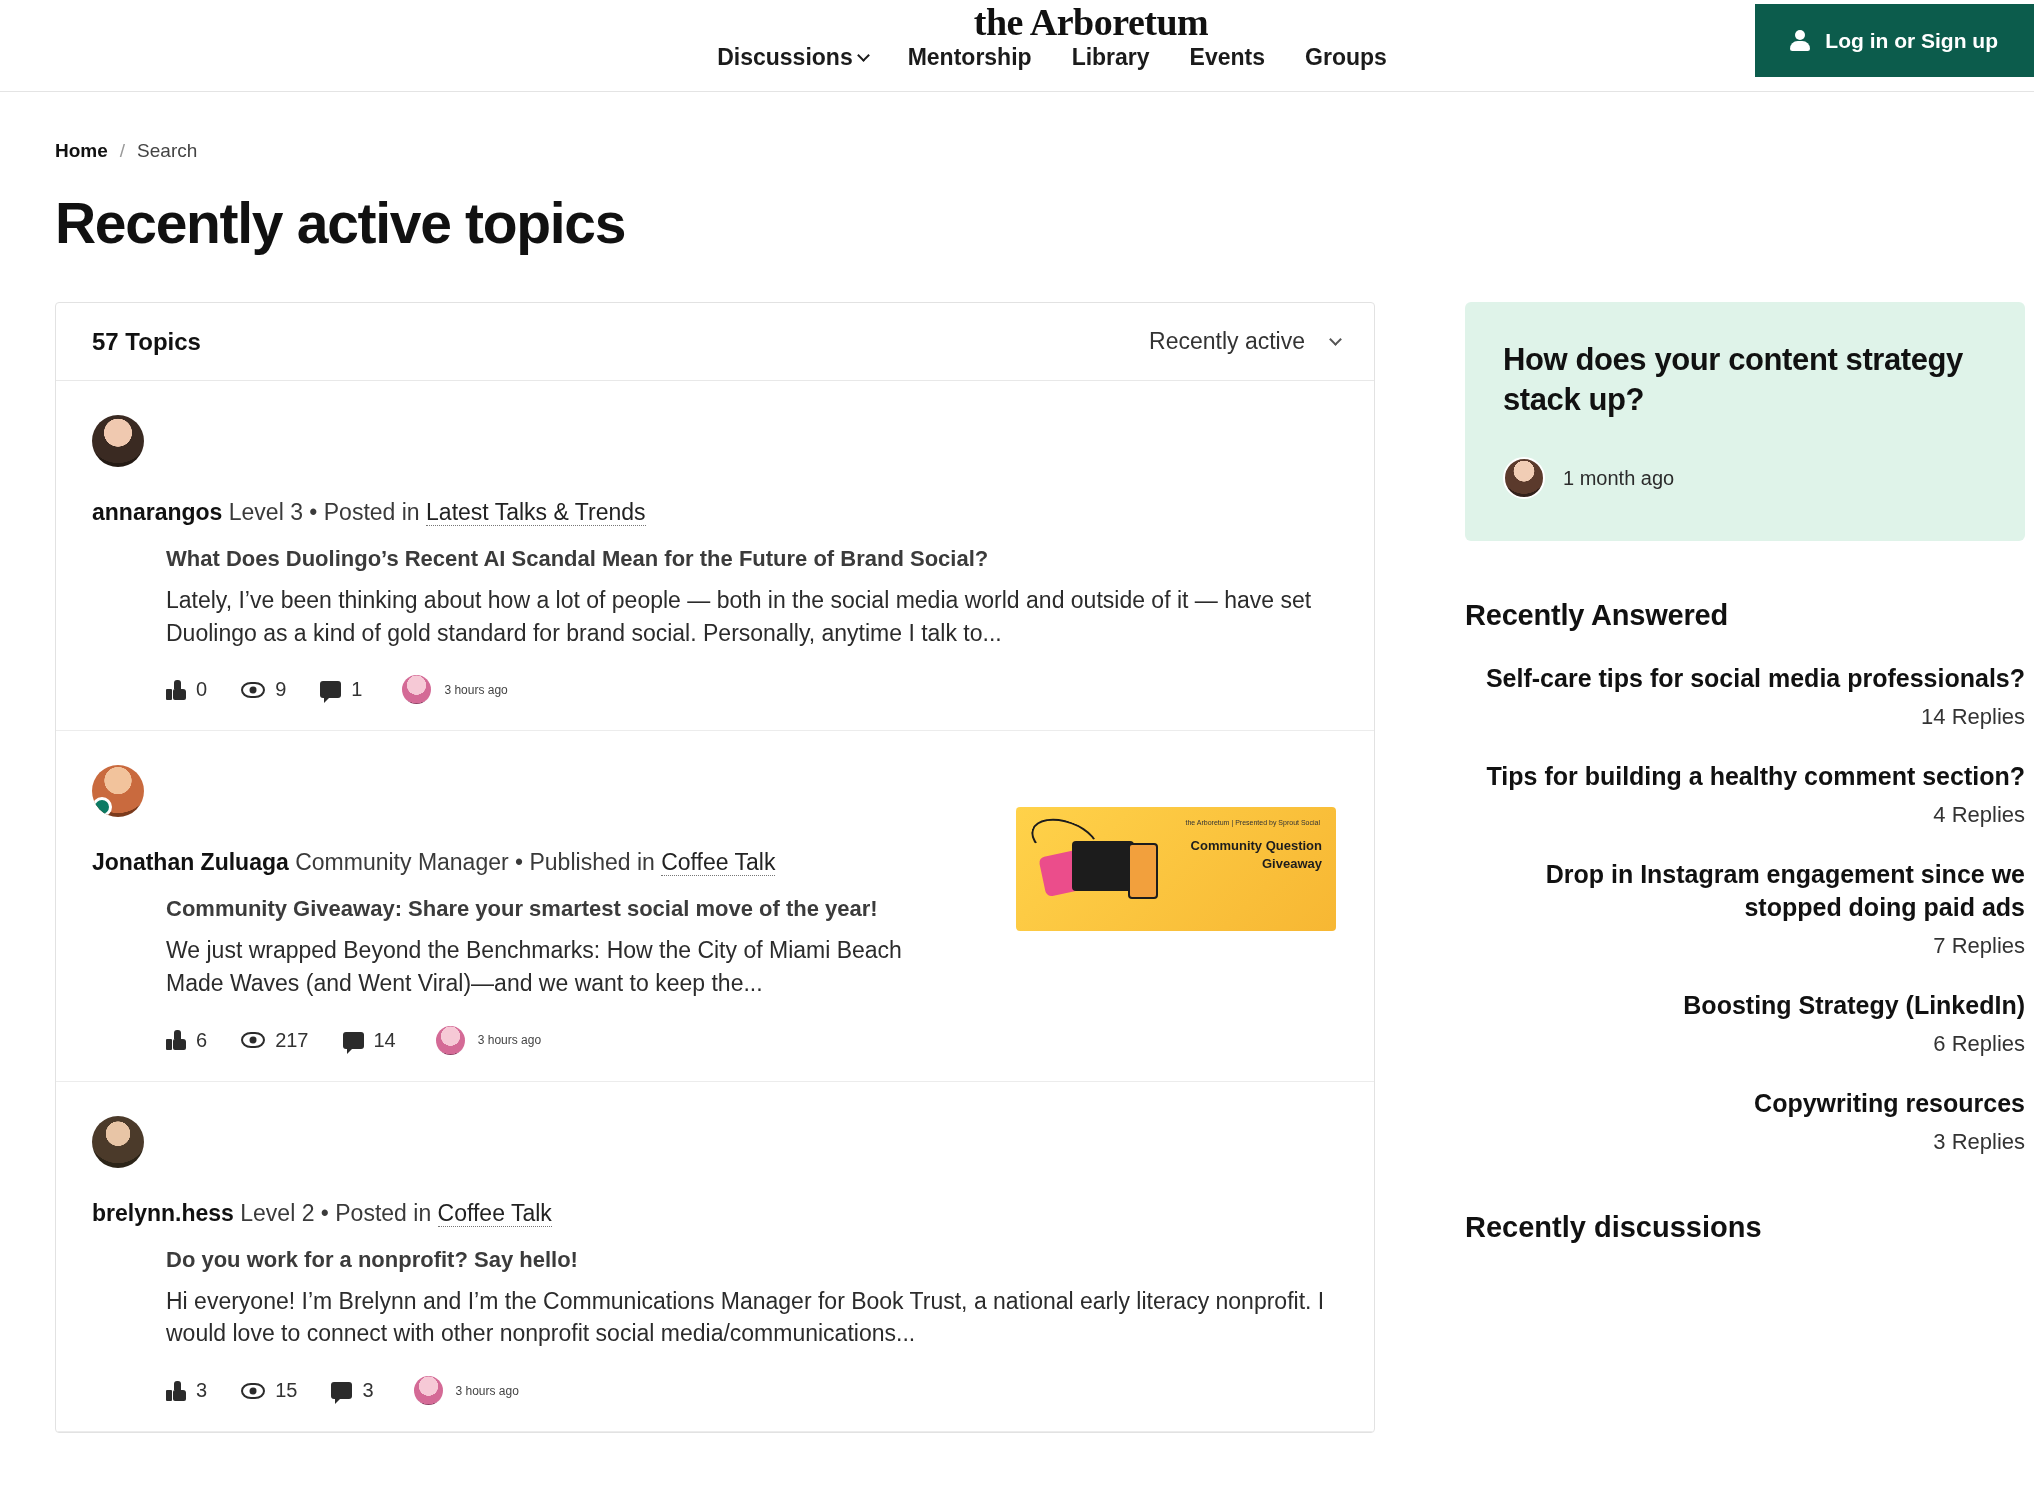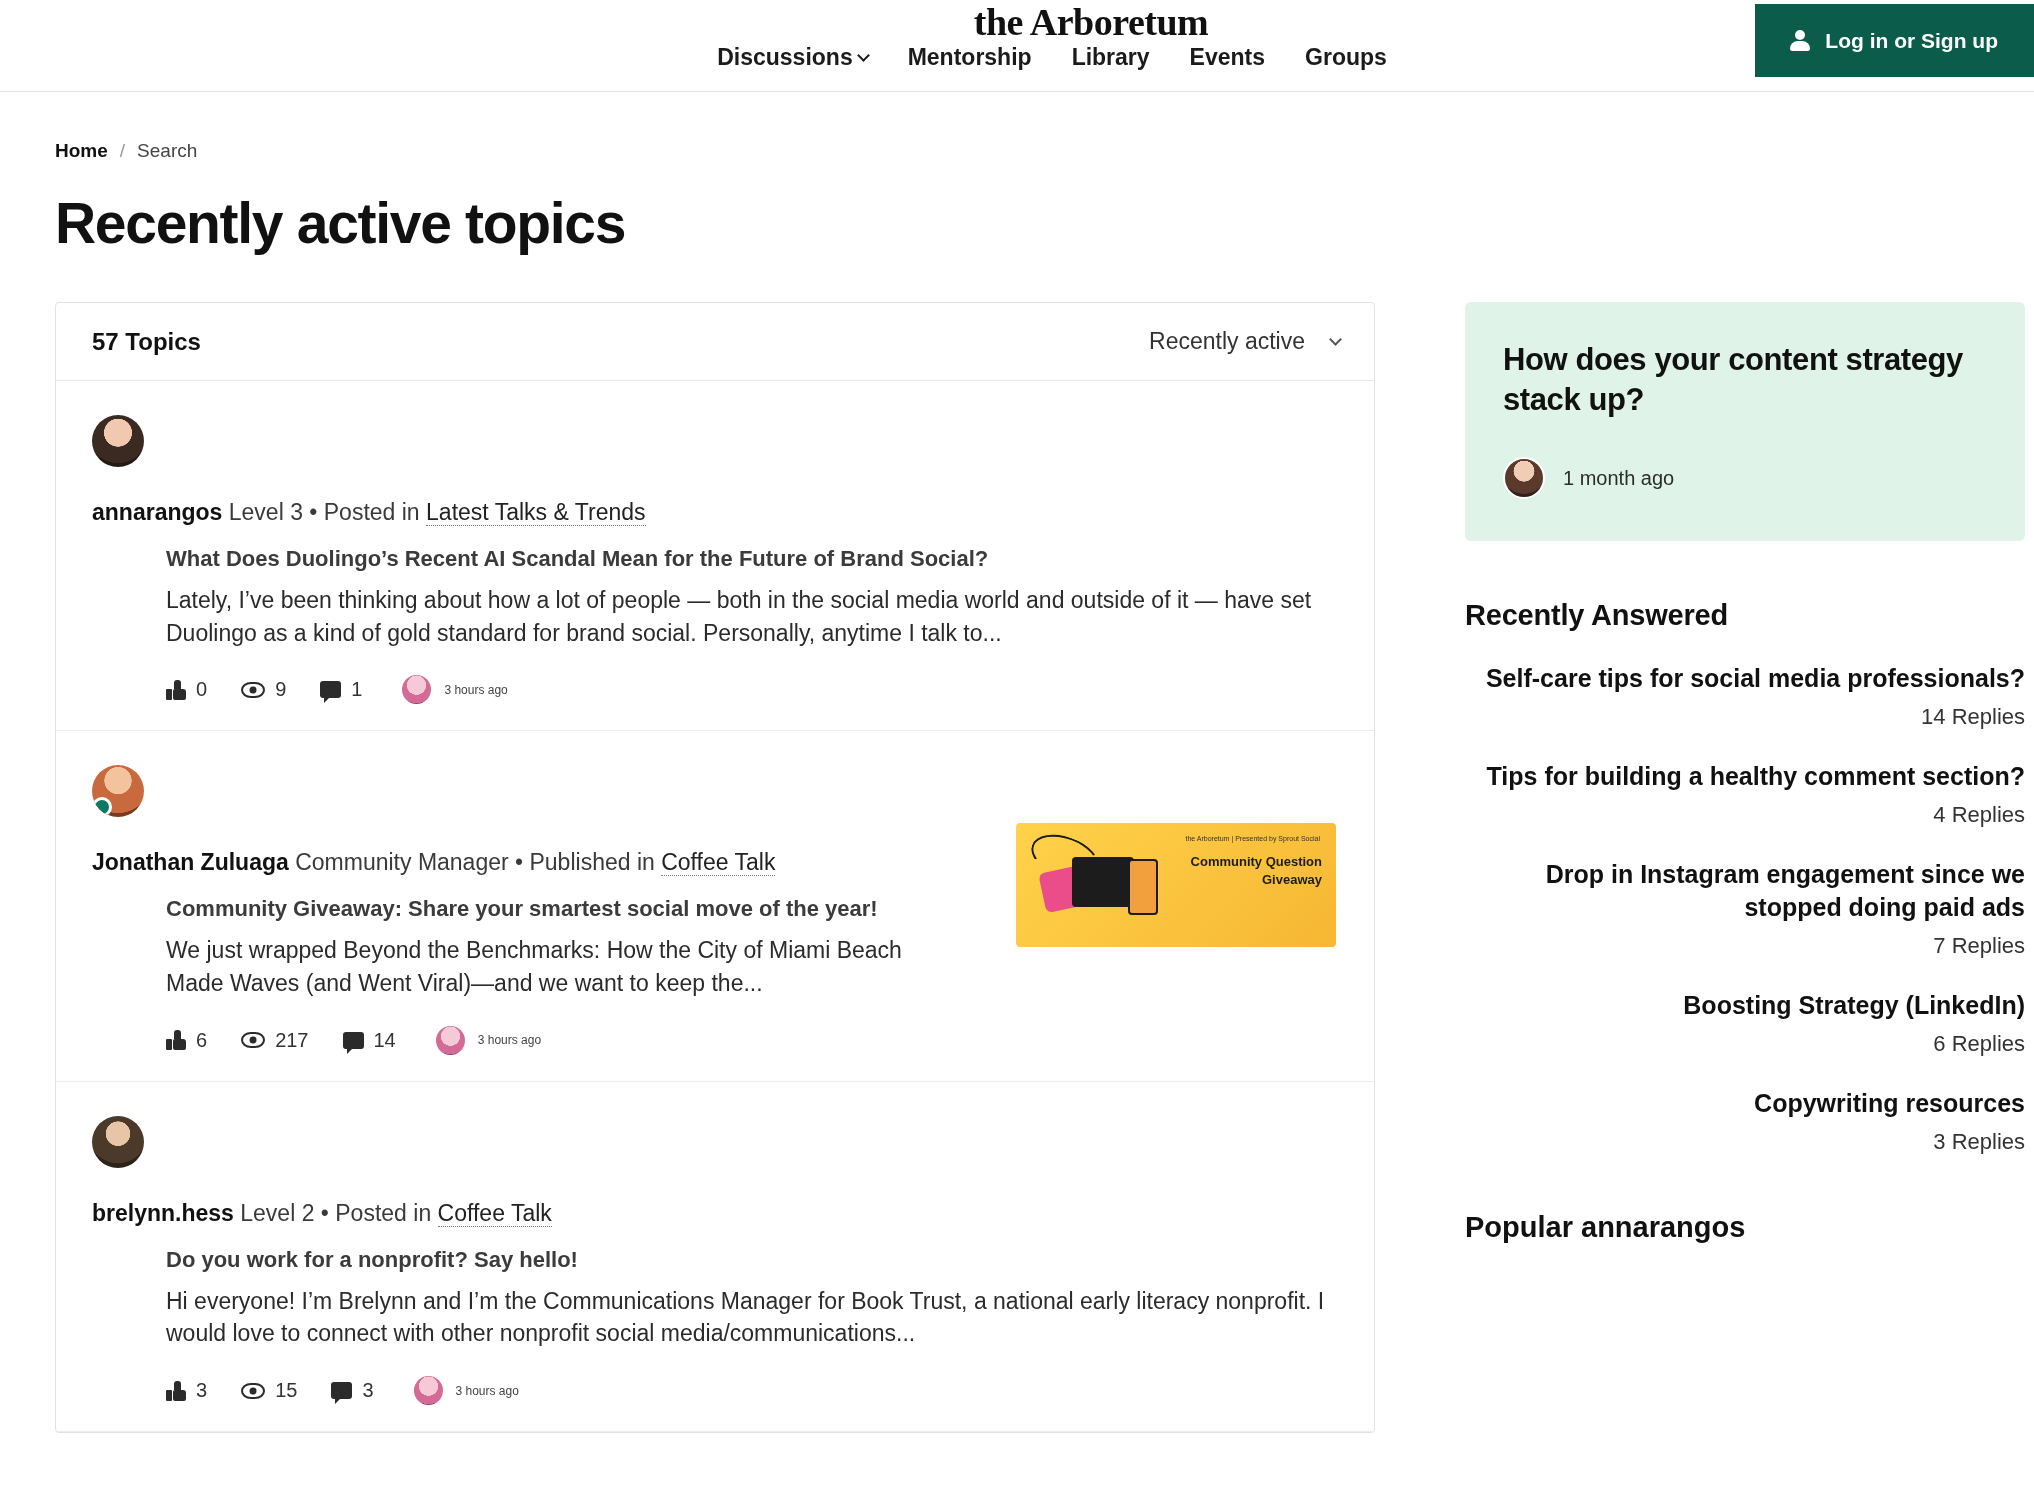--- a/index.html
+++ b/index.html
@@ -204,21 +204,21 @@
   .topic-text {
     font-size: 23px;
     line-height: 1.42;
     color: #2b2b2b;
     max-width: 1180px;
   }
   .topic-body.with-thumb .topic-text { max-width: 790px; }
   .thumb {
     position: absolute;
     right: 38px;
-    top: 92px;
+    top: 76px;
     width: 320px;
     height: 124px;
     border-radius: 4px;
     background: linear-gradient(135deg, #ffd24a 0%, #f7b733 100%);
     overflow: hidden;
   }
   .thumb .t-txt {
     position: absolute;
     right: 14px; top: 30px;
     text-align: right;
@@ -583,15 +583,15 @@
     </div>
     <div class="ans-item">
       <div class="ans-q">Boosting Strategy (LinkedIn)</div>
       <div class="ans-r">6 Replies</div>
     </div>
     <div class="ans-item">
       <div class="ans-q">Copywriting resources</div>
       <div class="ans-r">3 Replies</div>
     </div>
 
-    <div class="next-sec">Popular annarangos</div>
+    <div class="next-sec">Recently discussions</div>
   </div>
 </div>
 
 </body></html>

